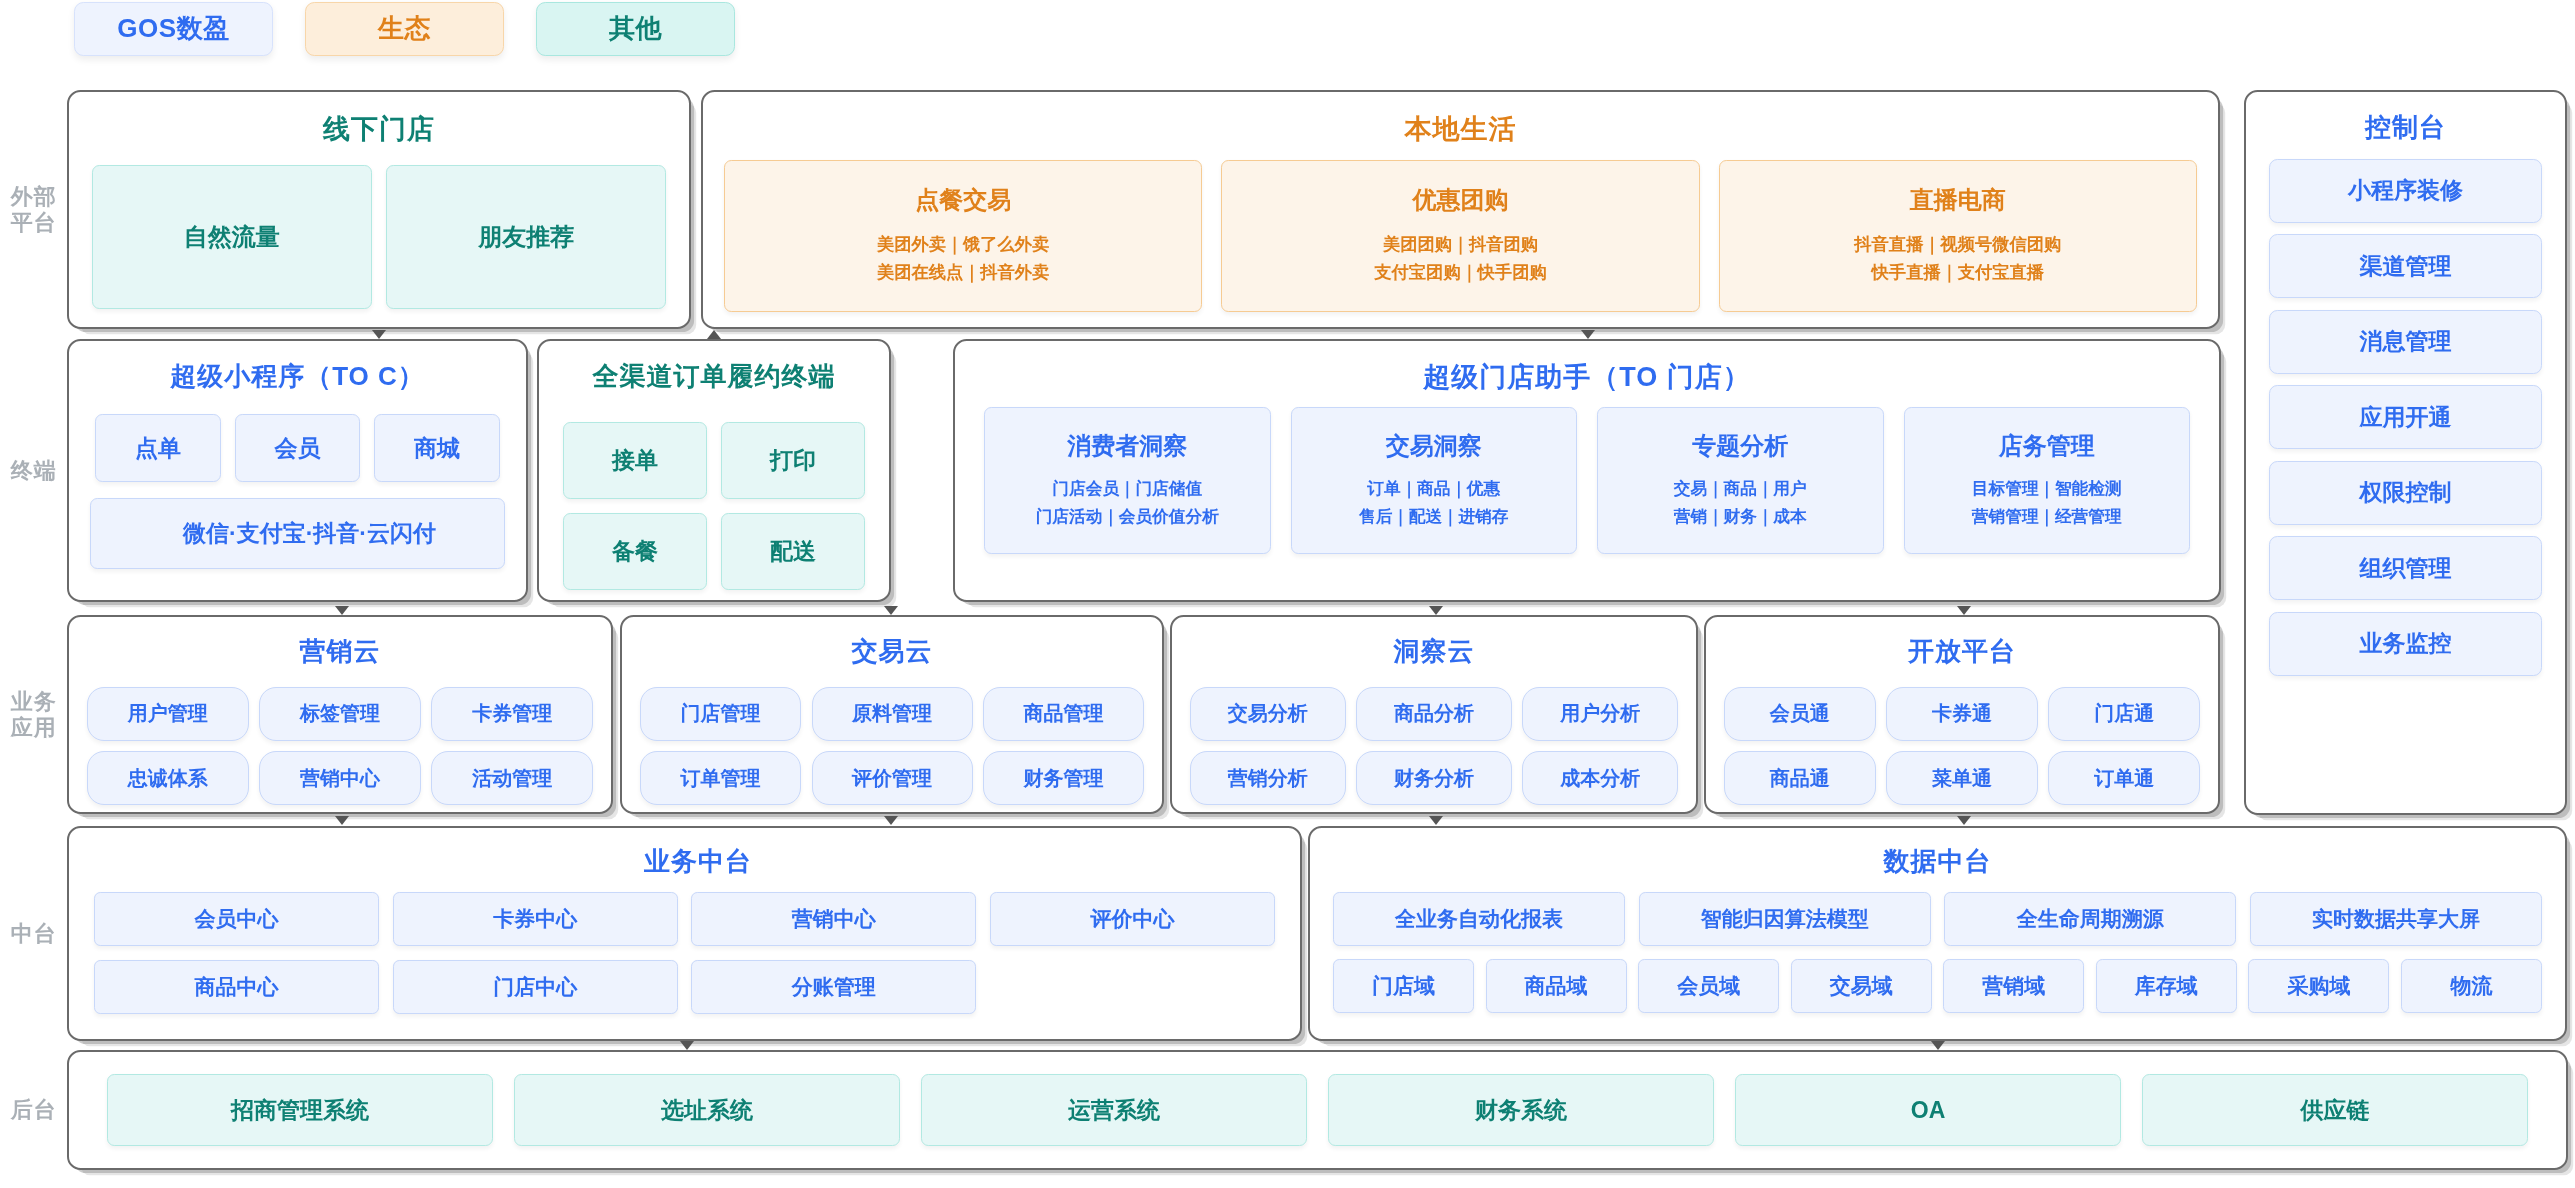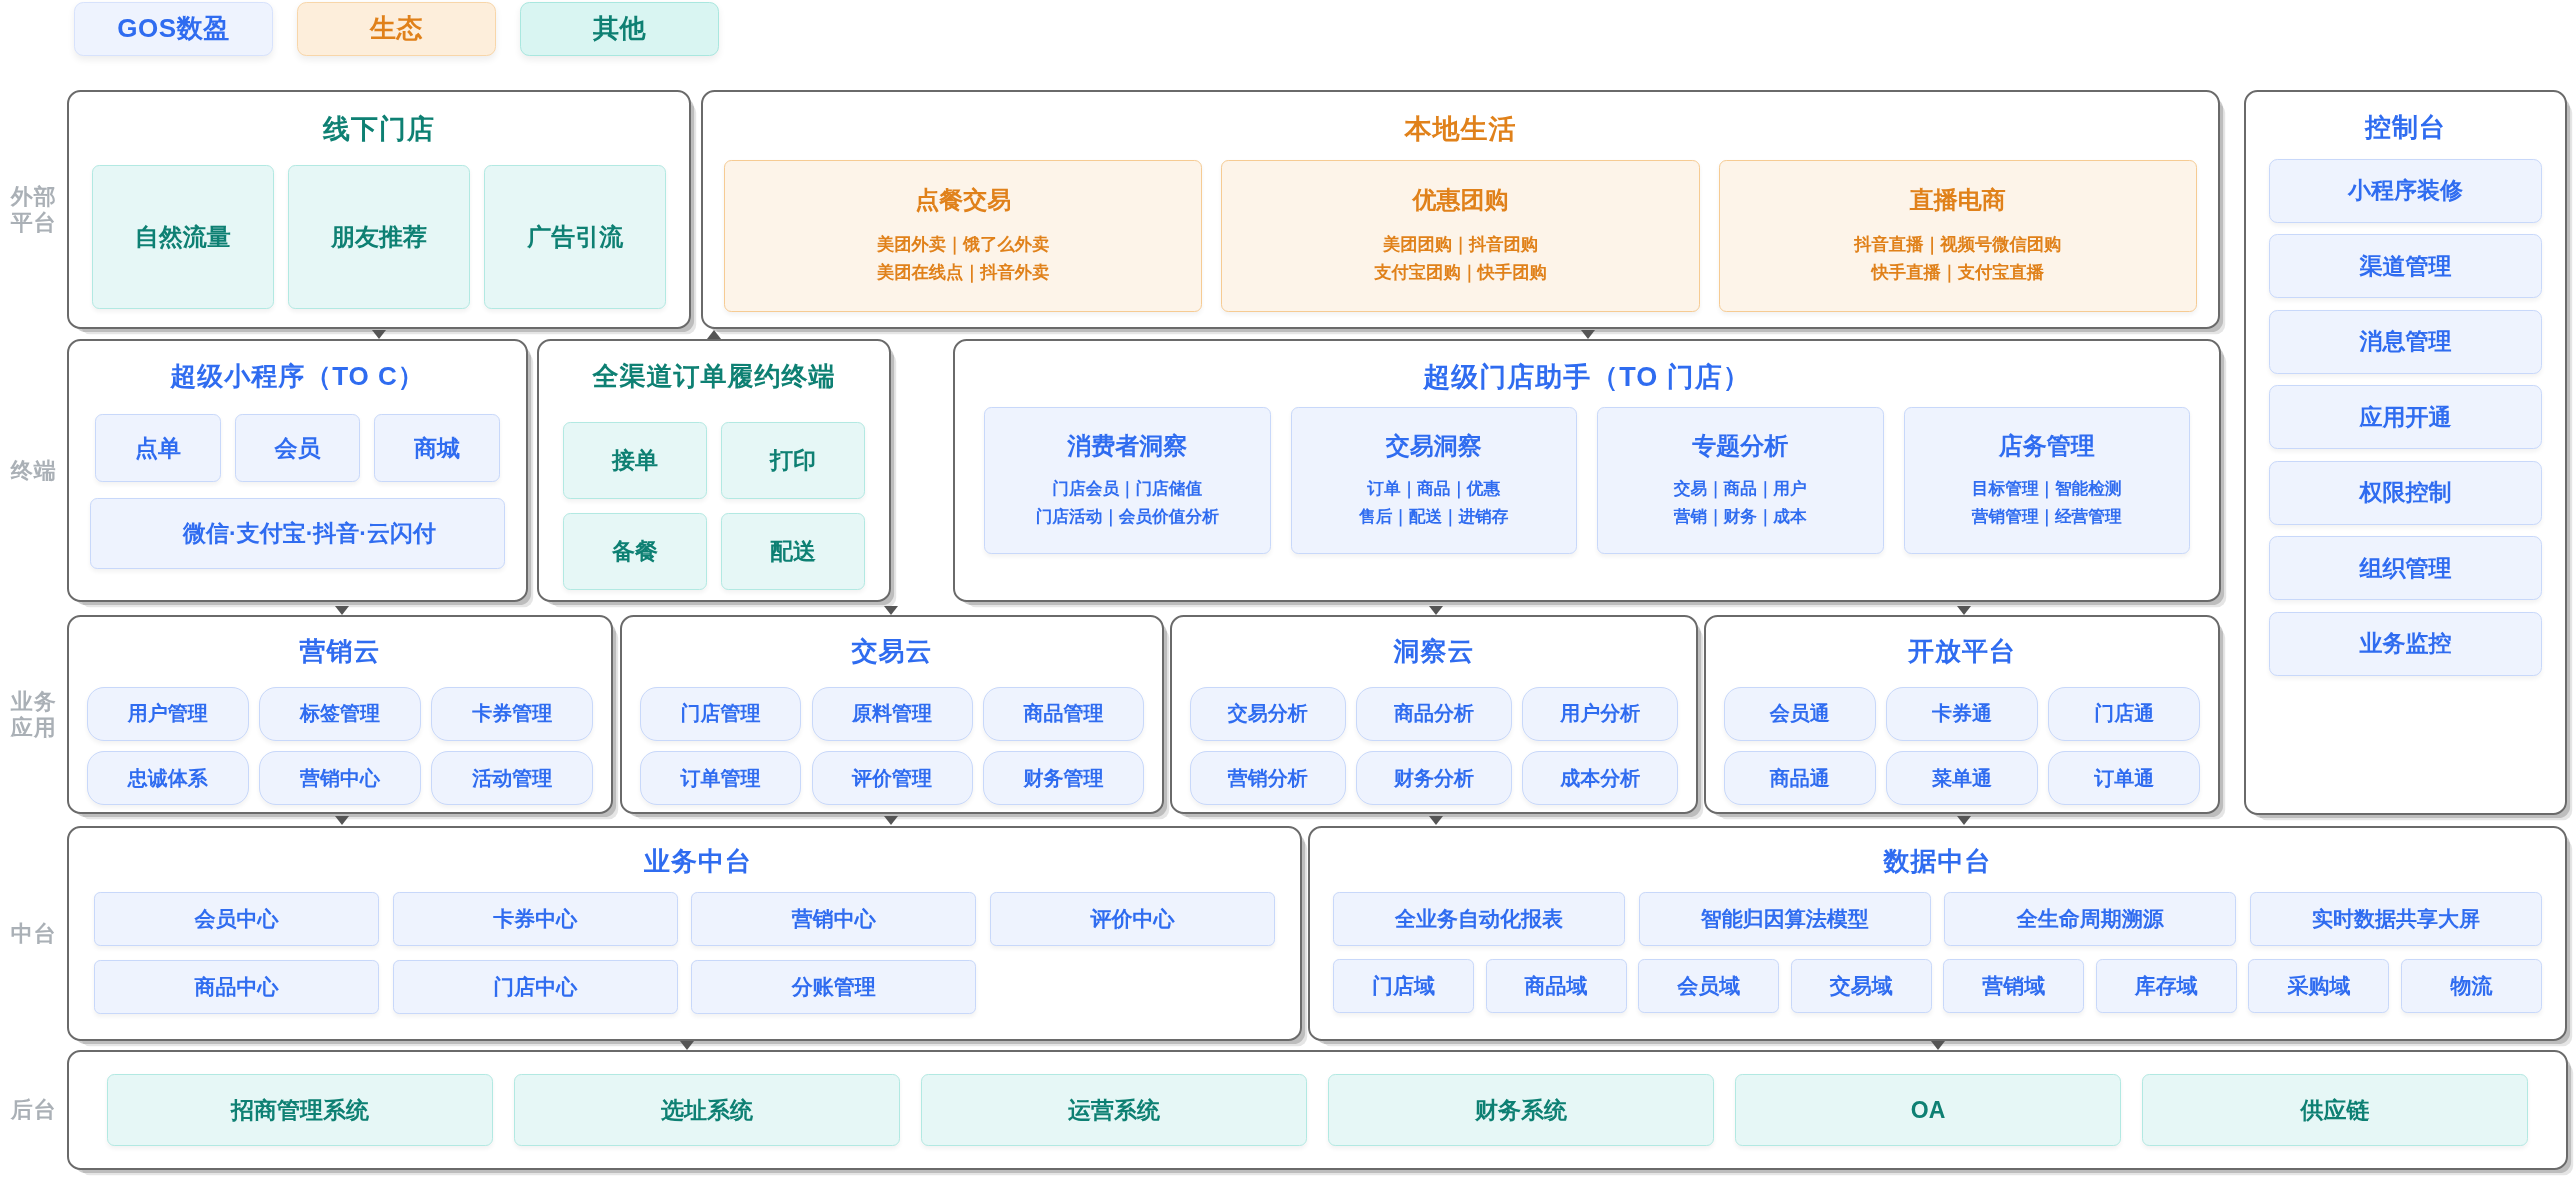--- a/index.html
+++ b/index.html
@@ -21,21 +21,21 @@
     --orange-text:#e0811a;
     --orange-fill:#fdf4e9;
     --orange-border:#f6cb93;
     --panel-border:#6a6a6a;
     --side-label:#aab0b6;
   }
 
   
   #legend{
     position:absolute; left:0; top:0; width:2576px; height:57px;
-    display:flex; align-items:center; gap:24px; padding-left:74px;
+    display:flex; align-items:center; gap:32px; padding-left:74px;
   }
   .legend-pill{
     height:54px; min-width:199px; padding:0 18px;
     display:flex; align-items:center; justify-content:center;
     border-radius:9.4px; font-size:26px; font-weight:bold; letter-spacing:0.5px;
     box-shadow:0 3.1px 7.3px rgba(0,0,0,.07);
   }
   .legend-pill.blue   { background:var(--blue-fill);   border:1.6px solid #d7e2fc; color:var(--blue-text); }
   .legend-pill.orange { background:#fdeedb;            border:1.6px solid #f8d6a9; color:#e0811a; }
   .legend-pill.teal   { background:#d9f5f2;            border:1.6px solid #a9e7df; color:var(--teal-text); }
@@ -173,23 +173,20 @@
   </div>
 
 <div class="panel" id="p-offline">
   <div class="panel-title t-teal">线下门店</div>
   <div class="chips">
     <div class="chip teal">
         <span class="chip-title">自然流量</span>
       </div>
     <div class="chip teal">
         <span class="chip-title">朋友推荐</span>
-      </div>
-    <div class="chip teal">
-        <span class="chip-title">广告引流</span>
       </div>
   </div>
 </div>
 
 <div class="panel" id="p-local">
   <div class="panel-title t-orange">本地生活</div>
   <div class="chips">
     <div class="chip orange">
       <span class="chip-title">点餐交易</span>
       <span class="chip-sub"><span>美团外卖｜饿了么外卖</span><br><span>美团在线点｜抖音外卖</span></span>

